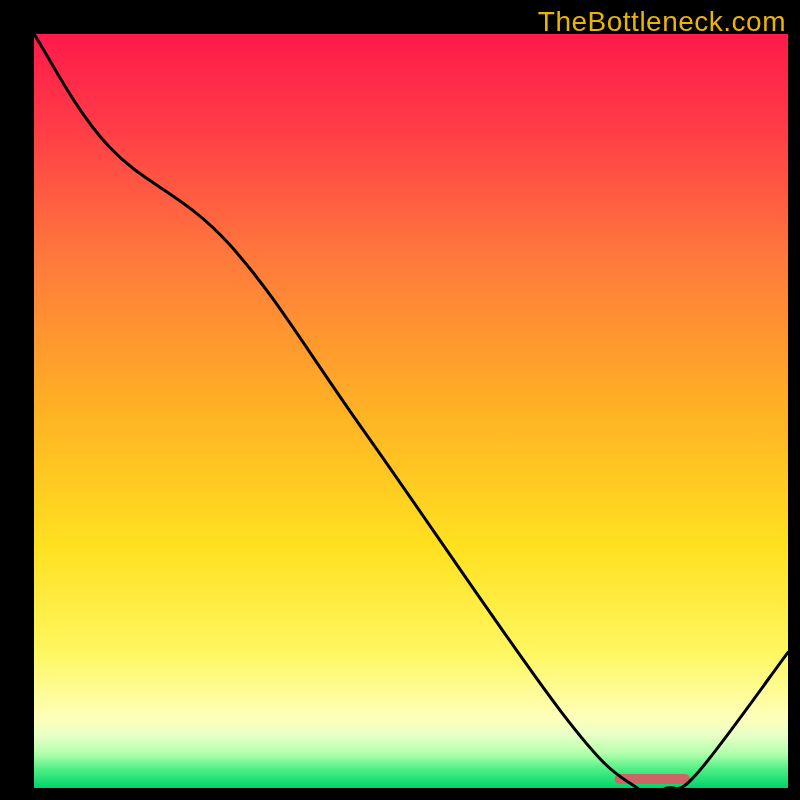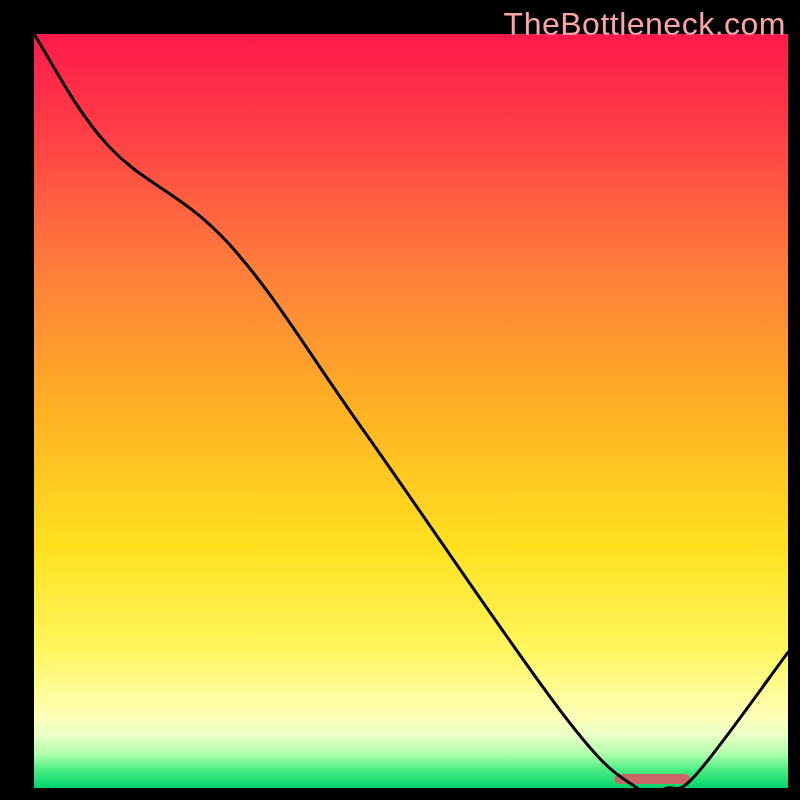--- a/index.html
+++ b/index.html
@@ -13,22 +13,22 @@
   }
   .frame {
     position: relative;
     width: 800px;
     height: 800px;
   }
   .watermark {
     position: absolute;
     top: 6px;
     right: 14px;
-    color: #fca5a5;
-    font-size: 32px;
+    color: #eab308;
+    font-size: 28px;
     font-weight: 500;
     letter-spacing: 0.5px;
     z-index: 6;
   }
   .plot-region {
     position: absolute;
     left: 34px;
     top: 34px;
     width: 754px;
     height: 754px;

